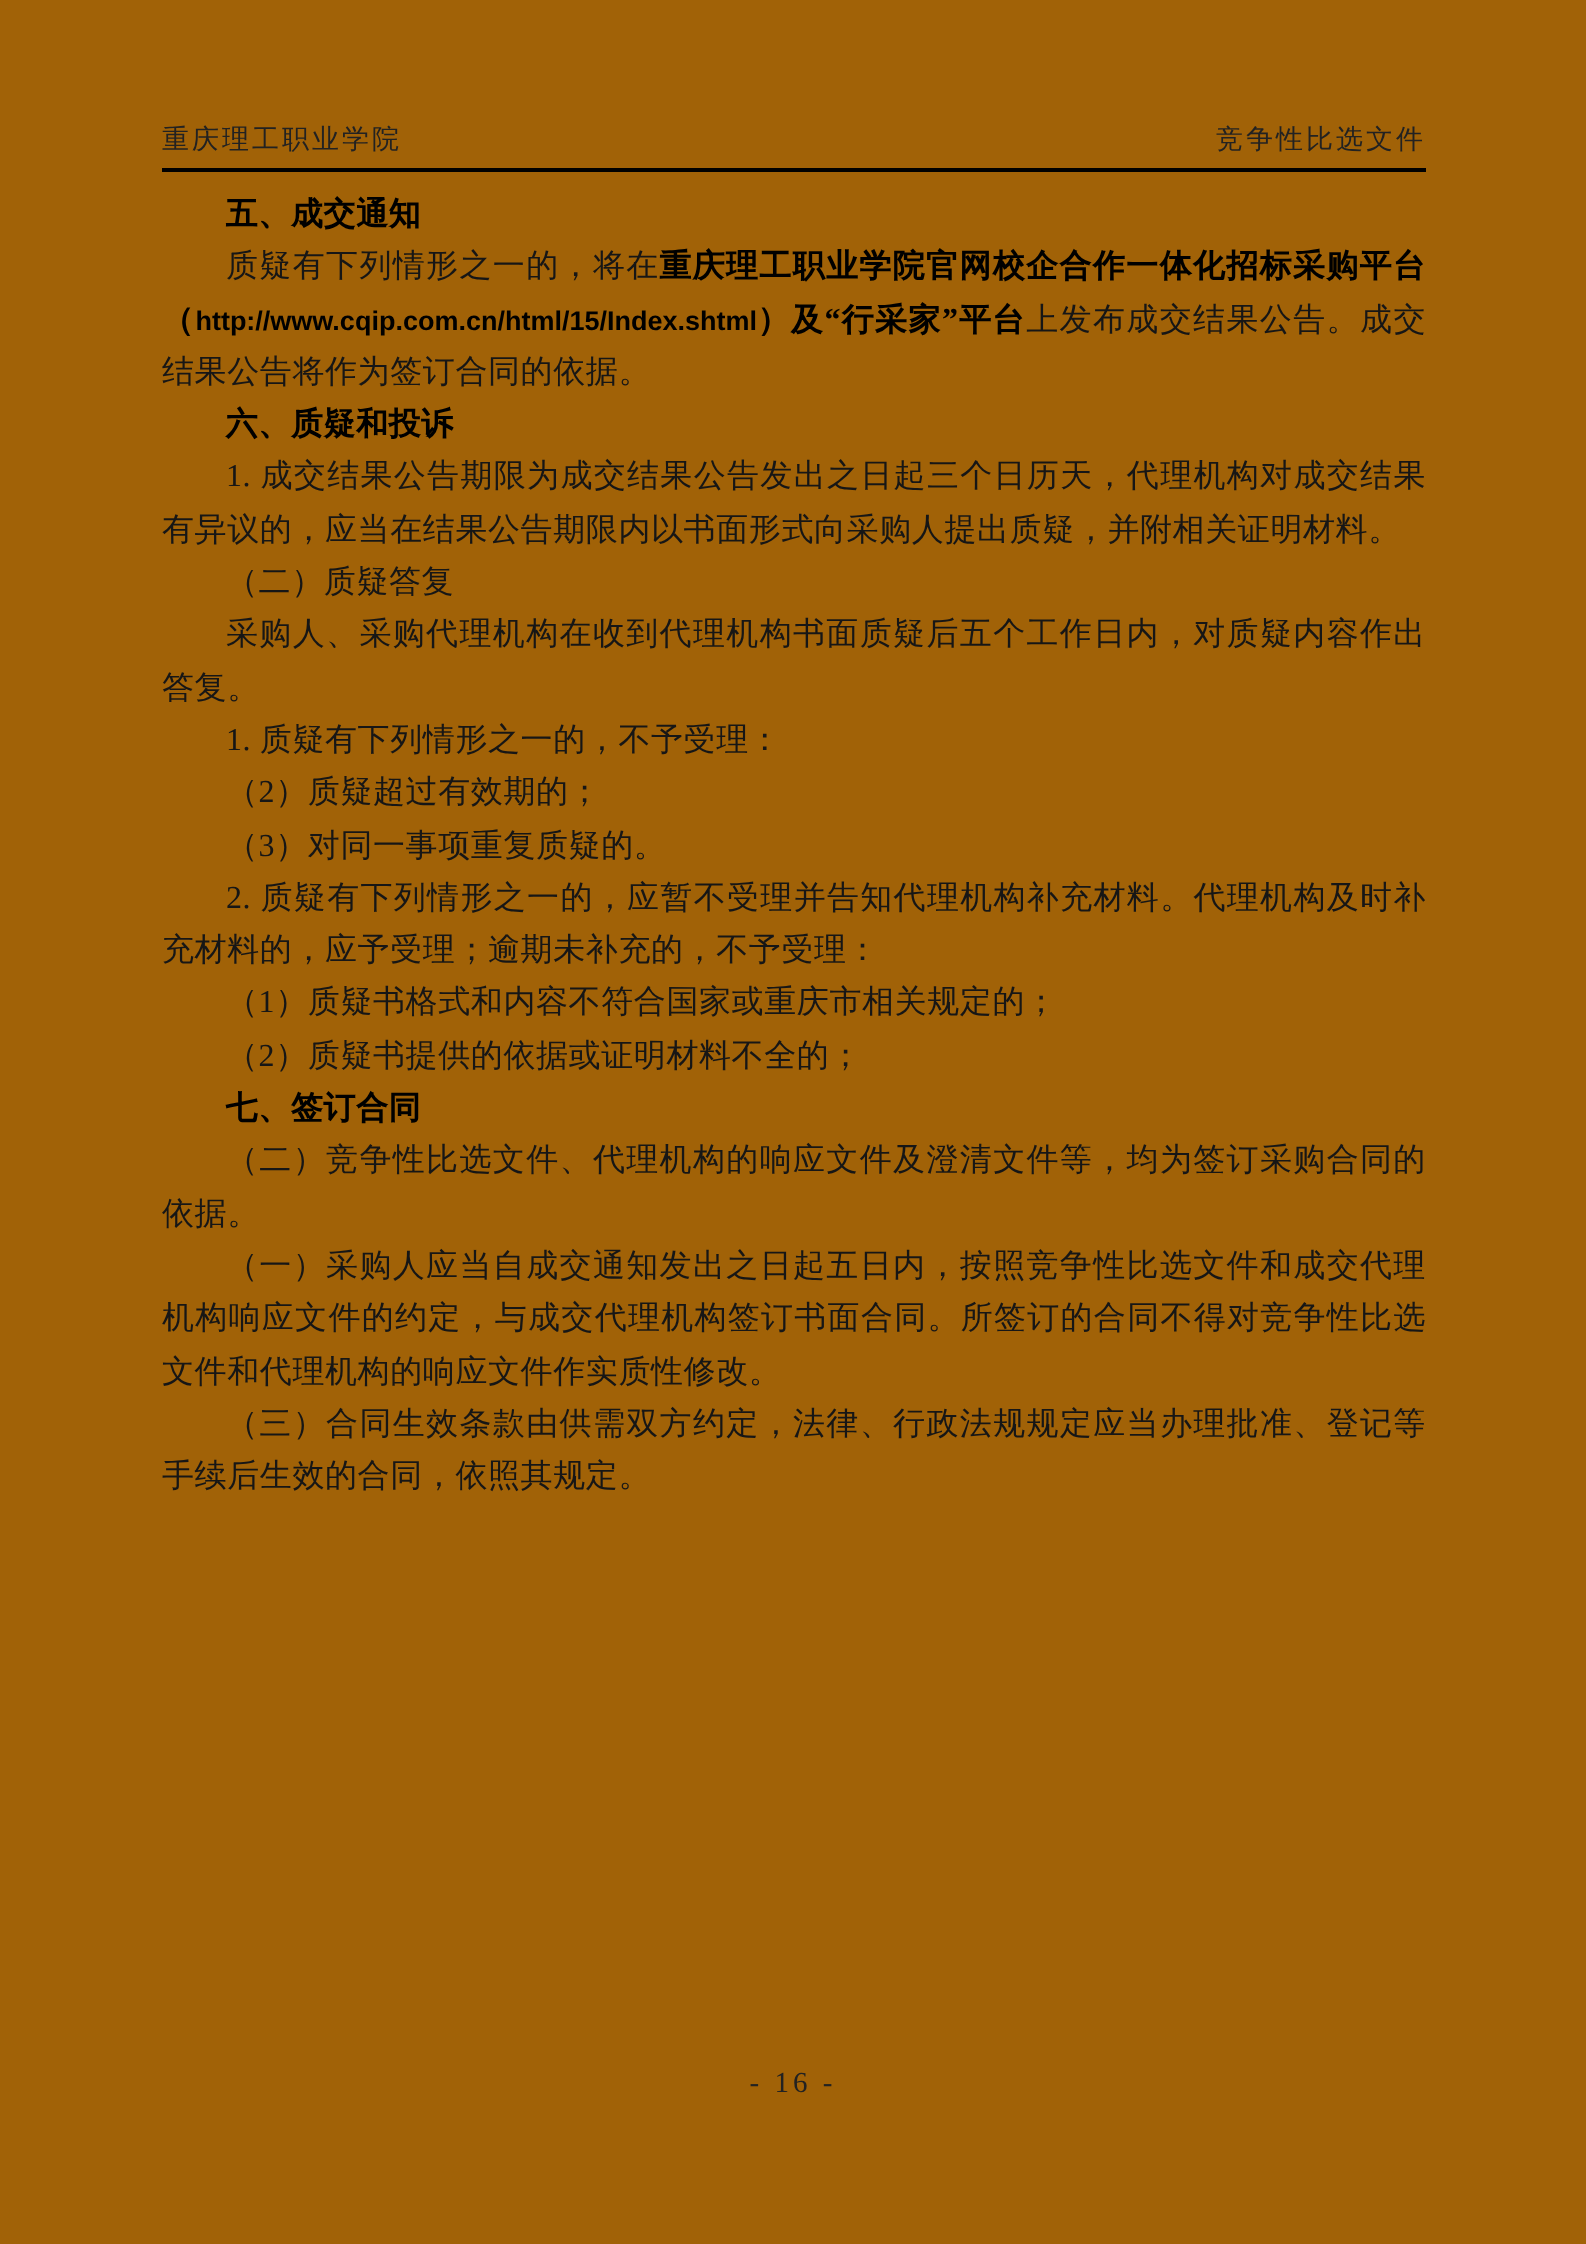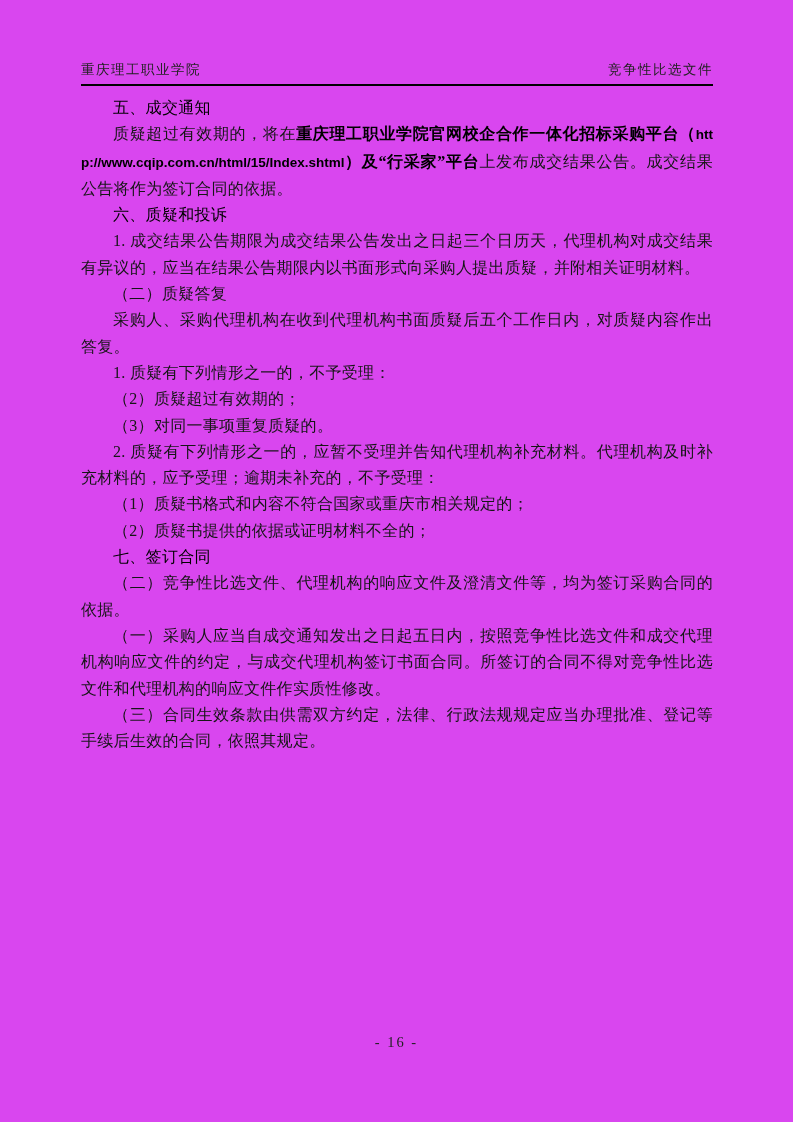--- a/index.html
+++ b/index.html
@@ -4,21 +4,21 @@
 <style>
   html, body {
     margin: 0;
     padding: 0;
     background: #ffffff;
   }
   .page {
     position: relative;
     width: 793px;
     height: 1122px;
-    background: #d946ef;
+    background: #a16207;
     overflow: hidden;
     font-family: "Liberation Serif", serif;
     color: #1a1a1a;
   }
   .page-header {
     position: absolute;
     left: 81px;
     top: 61px;
     width: 632px;
     display: flex;
@@ -48,21 +48,21 @@
     text-justify: inter-character;
     color: #161616;
   }
   .doc-body p {
     margin: 0;
     padding: 0;
     text-indent: 2em;
     word-break: break-all;
   }
   .doc-body p.heading {
-    font-weight: normal;
+    font-weight: bold;
     color: #000000;
   }
   .seg-bold {
     font-weight: bold;
     color: #000000;
   }
   .seg-bold-url {
     font-weight: bold;
     font-family: "Liberation Sans", sans-serif;
     font-size: 13.5px;
@@ -87,21 +87,21 @@
 
   <div class="page-header">
     <span>重庆理工职业学院</span>
     <span>竞争性比选文件</span>
   </div>
 
   <div class="header-rule"></div>
 
   <div class="doc-body">
       <p class="heading">五、成交通知</p>
-      <p class="para"><span class="seg-normal">质疑超过有效期的，将在</span><span class="seg-bold">重庆理工职业学院官网校企合作一体化招标采购平台（</span><span class="seg-bold-url">http://www.cqip.com.cn/html/15/Index.shtml</span><span class="seg-bold">）及“行采家”平台</span><span class="seg-normal">上发布成交结果公告。成交结果公告将作为签订合同的依据。</span></p>
+      <p class="para"><span class="seg-normal">质疑有下列情形之一的，将在</span><span class="seg-bold">重庆理工职业学院官网校企合作一体化招标采购平台（</span><span class="seg-bold-url">http://www.cqip.com.cn/html/15/Index.shtml</span><span class="seg-bold">）及“行采家”平台</span><span class="seg-normal">上发布成交结果公告。成交结果公告将作为签订合同的依据。</span></p>
       <p class="heading">六、质疑和投诉</p>
       <p class="para">1. 成交结果公告期限为成交结果公告发出之日起三个日历天，代理机构对成交结果有异议的，应当在结果公告期限内以书面形式向采购人提出质疑，并附相关证明材料。</p>
       <p class="para">（二）质疑答复</p>
       <p class="para">采购人、采购代理机构在收到代理机构书面质疑后五个工作日内，对质疑内容作出答复。</p>
       <p class="para">1. 质疑有下列情形之一的，不予受理：</p>
       <p class="para">（2）质疑超过有效期的；</p>
       <p class="para">（3）对同一事项重复质疑的。</p>
       <p class="para">2. 质疑有下列情形之一的，应暂不受理并告知代理机构补充材料。代理机构及时补充材料的，应予受理；逾期未补充的，不予受理：</p>
       <p class="para">（1）质疑书格式和内容不符合国家或重庆市相关规定的；</p>
       <p class="para">（2）质疑书提供的依据或证明材料不全的；</p>

